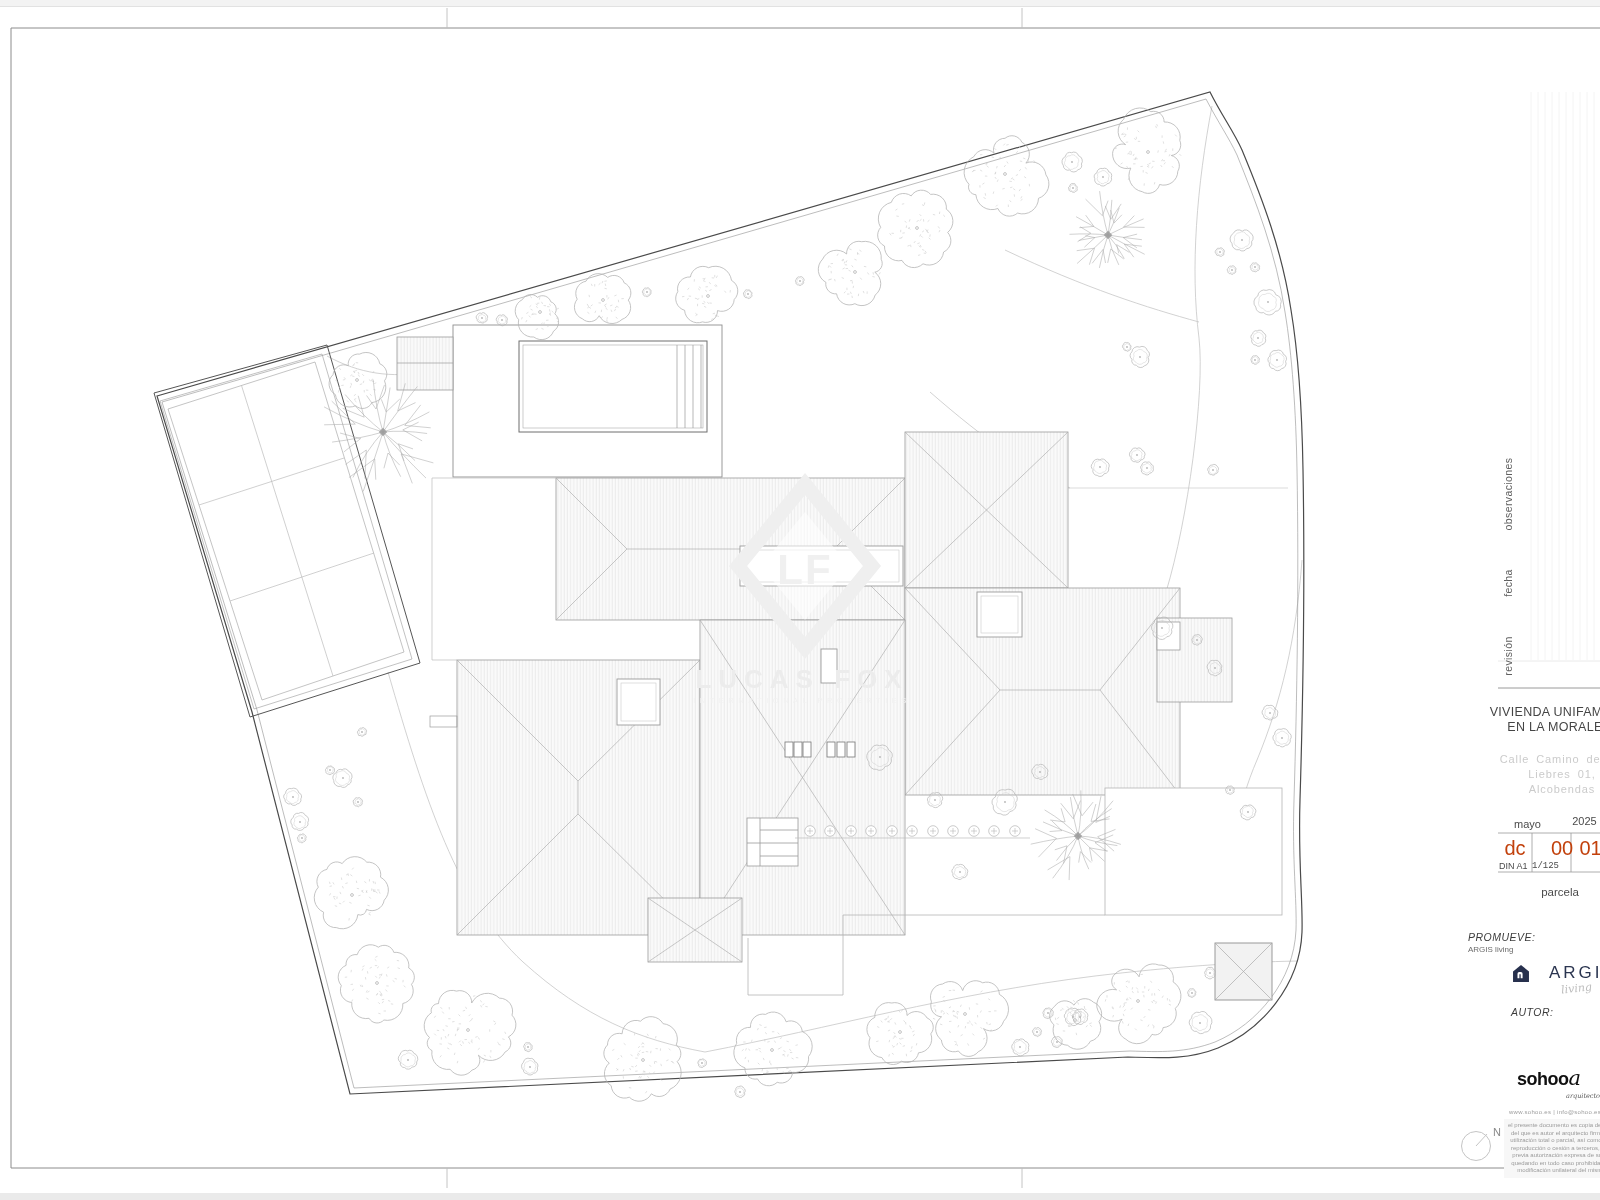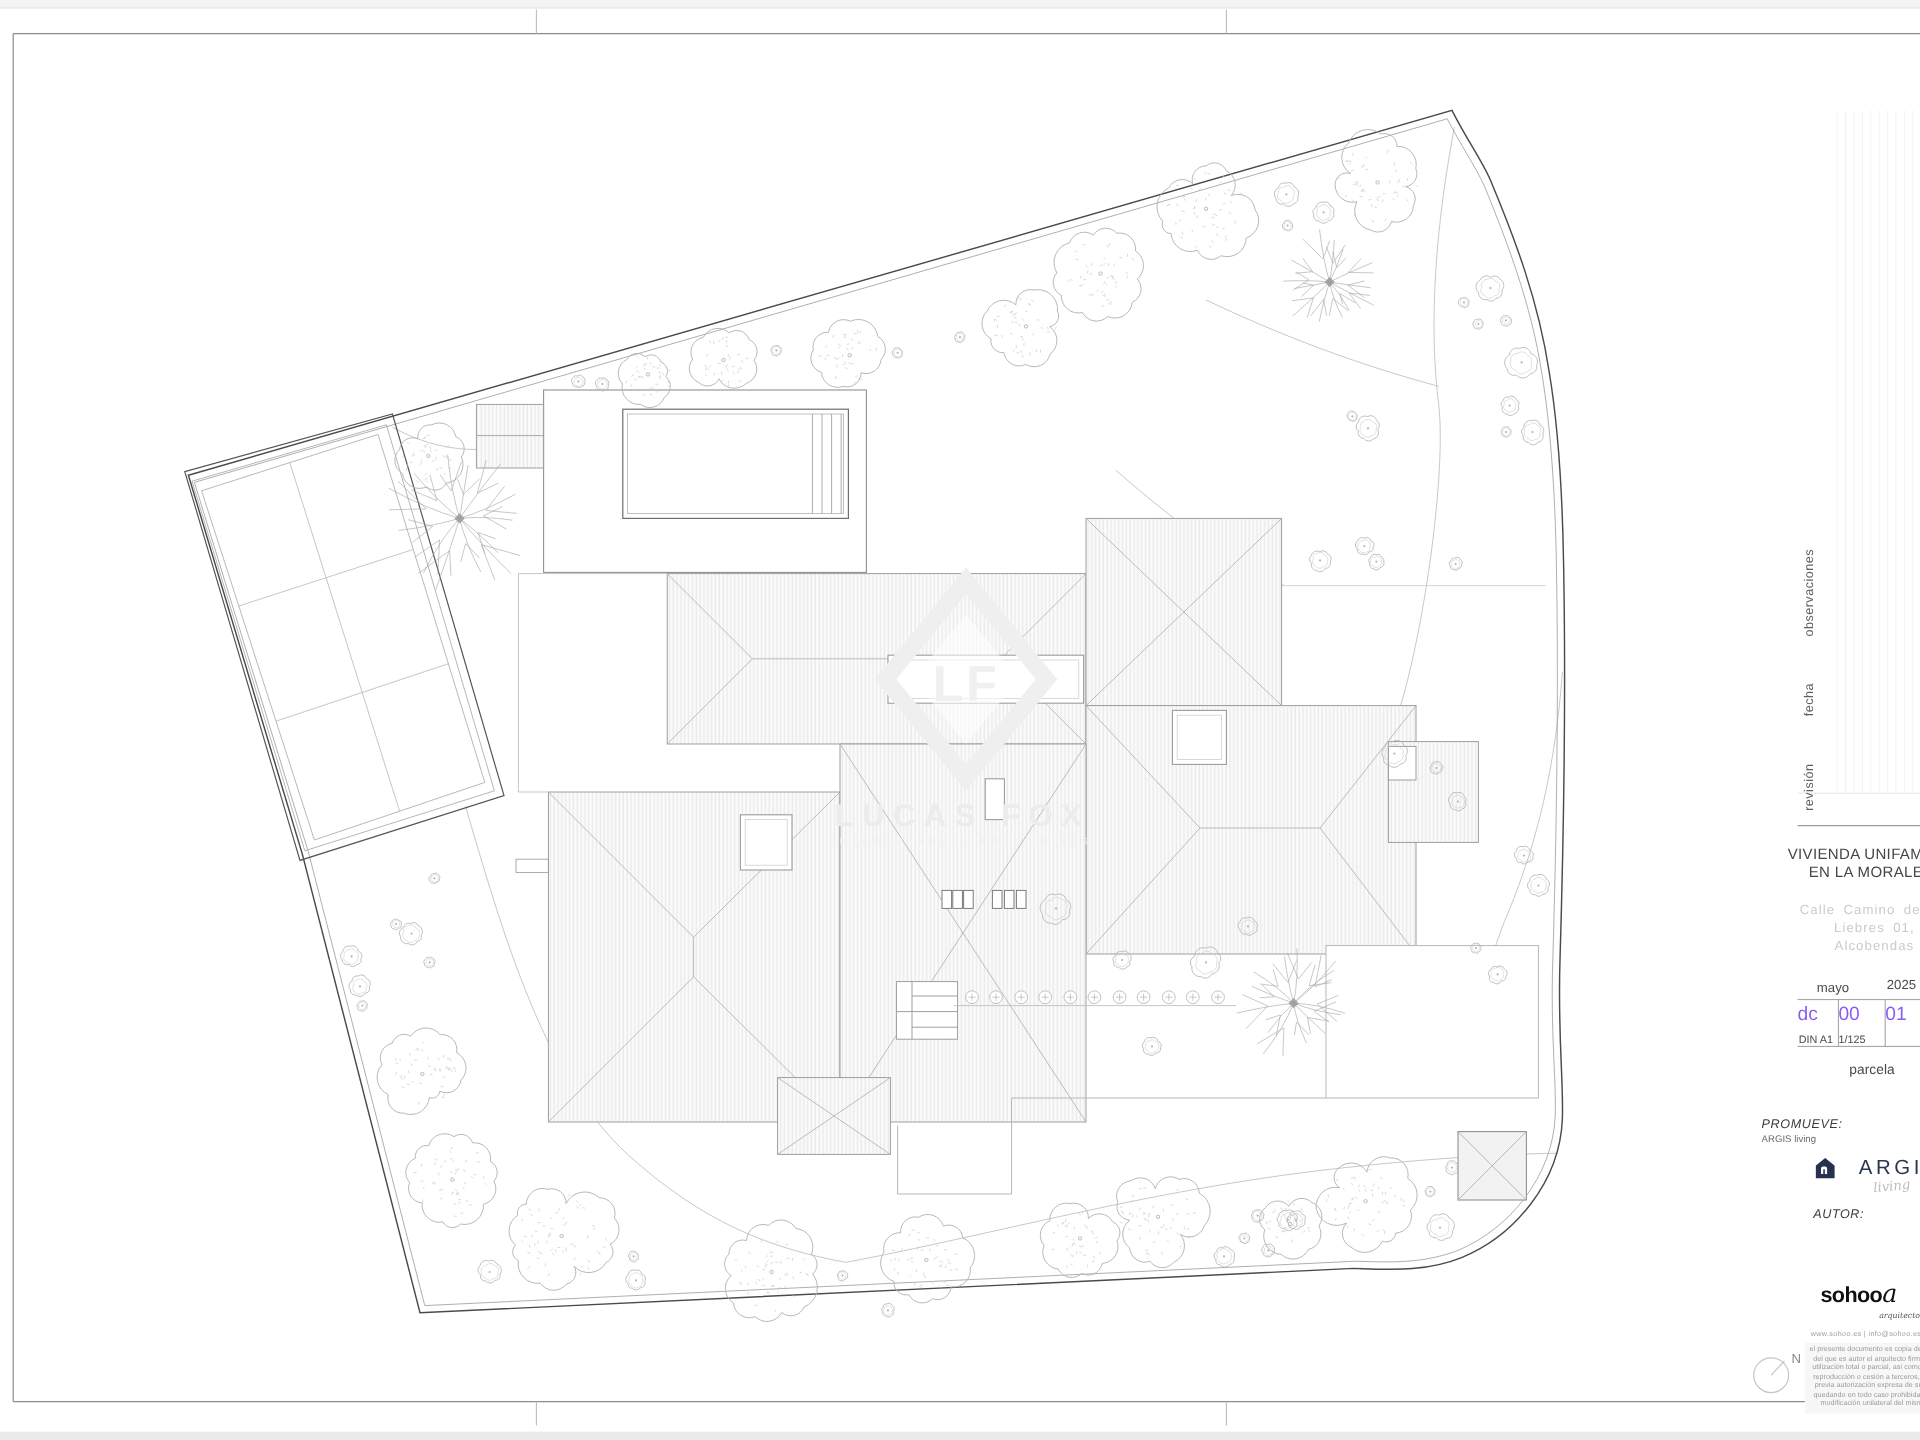--- a/index.html
+++ b/index.html
@@ -7,21 +7,21 @@
   #stage{position:relative;width:1600px;height:1200px;background:#ffffff;}
   svg#plan{position:absolute;left:0;top:0;z-index:1;}
   .tb{position:absolute;z-index:2;}
   .rot{position:absolute;z-index:2;transform:translate(-50%,-50%) rotate(-90deg);white-space:nowrap;
        font-size:10.5px;color:#5f5f5f;letter-spacing:.4px;}
   .ttl{left:1455px;width:215px;text-align:center;font-size:12.5px;line-height:15px;
        color:#454545;letter-spacing:.3px;white-space:nowrap;}
   .addr{left:1462px;width:200px;text-align:center;font-size:11px;line-height:15px;
         color:#cbcbcb;letter-spacing:.9px;word-spacing:3px;white-space:nowrap;}
   .cellS{font-size:11px;color:#4a4a4a;text-align:center;position:absolute;}
-  .cellB{font-size:16px;color:#8b5cf6;position:absolute;}
+  .cellB{font-size:20px;color:#c2410c;text-align:center;position:absolute;}
   .cellT{font-size:9px;color:#4a4a4a;text-align:left;position:absolute;}
   .lbl{font-size:10.5px;color:#3c3c3c;letter-spacing:.5px;font-style:italic;}
   .sub{font-size:8px;color:#6a6a6a;}
   .argis-word{font-size:17px;letter-spacing:3px;color:#2b3550;font-weight:400;}
   .argis-script{font-family:"DejaVu Serif", serif;font-style:italic;font-size:11px;color:#bdbdbd;}
   .sohoo-word{font-weight:800;font-size:18px;color:#101010;letter-spacing:-.5px;}
   .sohoo-script{font-family:"DejaVu Serif", serif;font-style:italic;font-size:21px;color:#101010;}
   .sohoo-tag{font-family:"DejaVu Serif", serif;font-style:italic;font-size:6.5px;color:#555;}
   .contact{font-size:6px;color:#9d9d9d;letter-spacing:.3px;}
   .disc{font-size:6px;line-height:7.5px;color:#9b9b9b;text-align:center;background:#f7f7f7;
@@ -440,21 +440,21 @@
 <div class="tb addr" style="top:752px;">Calle Camino de las</div>
 <div class="tb addr" style="top:767px;">Liebres 01,</div>
 <div class="tb addr" style="top:782px;">Alcobendas</div>
 
 <div class="tb cellS" style="left:1505px;top:798px;width:45px;margin-top:20px;">mayo</div>
 <div class="tb cellS" style="left:1562px;top:815px;width:45px;">2025</div>
 <div class="tb cellB" style="left:1498px;top:837px;width:34px;">dc</div>
 <div class="tb cellB" style="left:1532px;top:837px;width:60px;">00</div>
 <div class="tb cellB" style="left:1571px;top:837px;width:39px;">01</div>
 <div class="tb cellT" style="left:1499px;top:861px;width:33px;">DIN A1</div>
-<div class="tb cellT" style="left:1532px;top:861px;width:39px;">1/125</div>
+<div class="tb cellT" style="left:1532px;top:861px;width:39px;font-family:Liberation Mono, monospace;">1/125</div>
 
 <div class="tb cellS" style="left:1498px;top:886px;width:124px;font-size:11.5px;">parcela</div>
 
 <div class="tb lbl" style="left:1468px;top:931px;">PROMUEVE:</div>
 <div class="tb sub" style="left:1468px;top:945px;">ARGIS living</div>
 
 <div class="tb" style="left:1513px;top:963px;width:120px;">
   <svg width="16" height="17" viewBox="0 0 15 16" style="vertical-align:middle">
     <path d="M0,6 L7.5,0 L15,6 L15,16 L0,16 Z" fill="#27304d"></path>
     <path d="M4.2,12.5 L4.2,8.2 Q4.2,6.6 5.8,6.6 L7.4,6.6 Q9,6.6 9,8.2 L9,12.5 L7.2,12.5 L7.2,8.8

